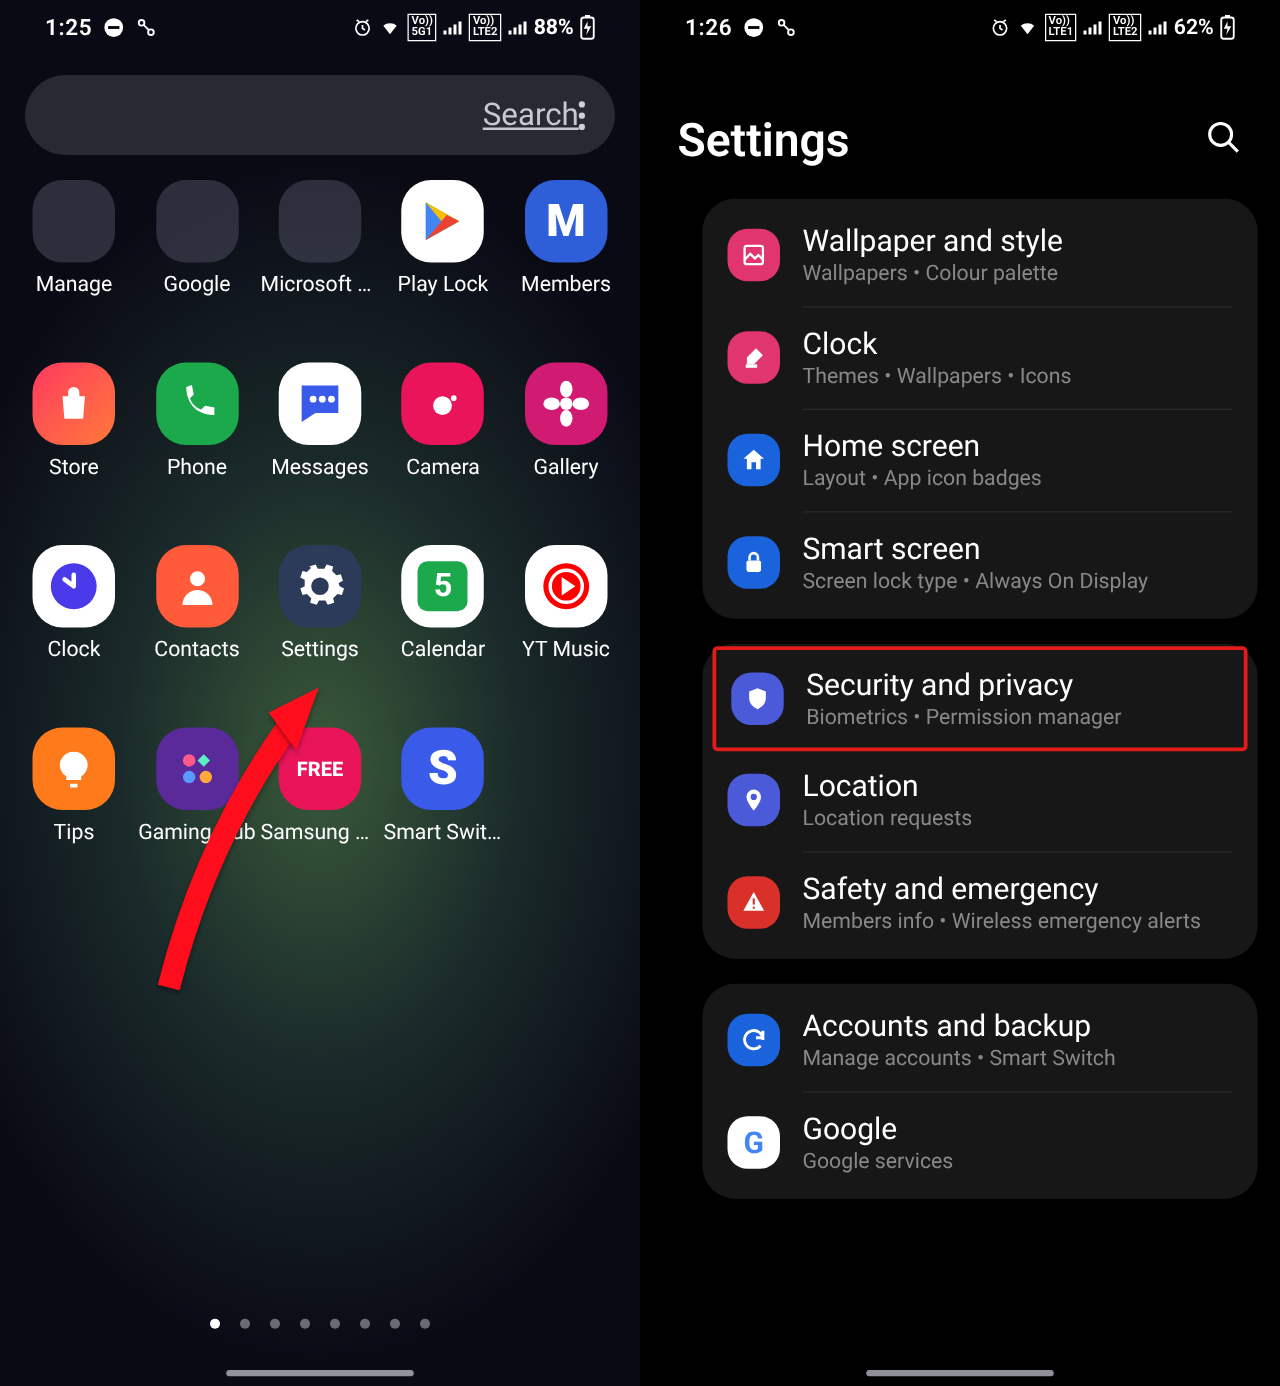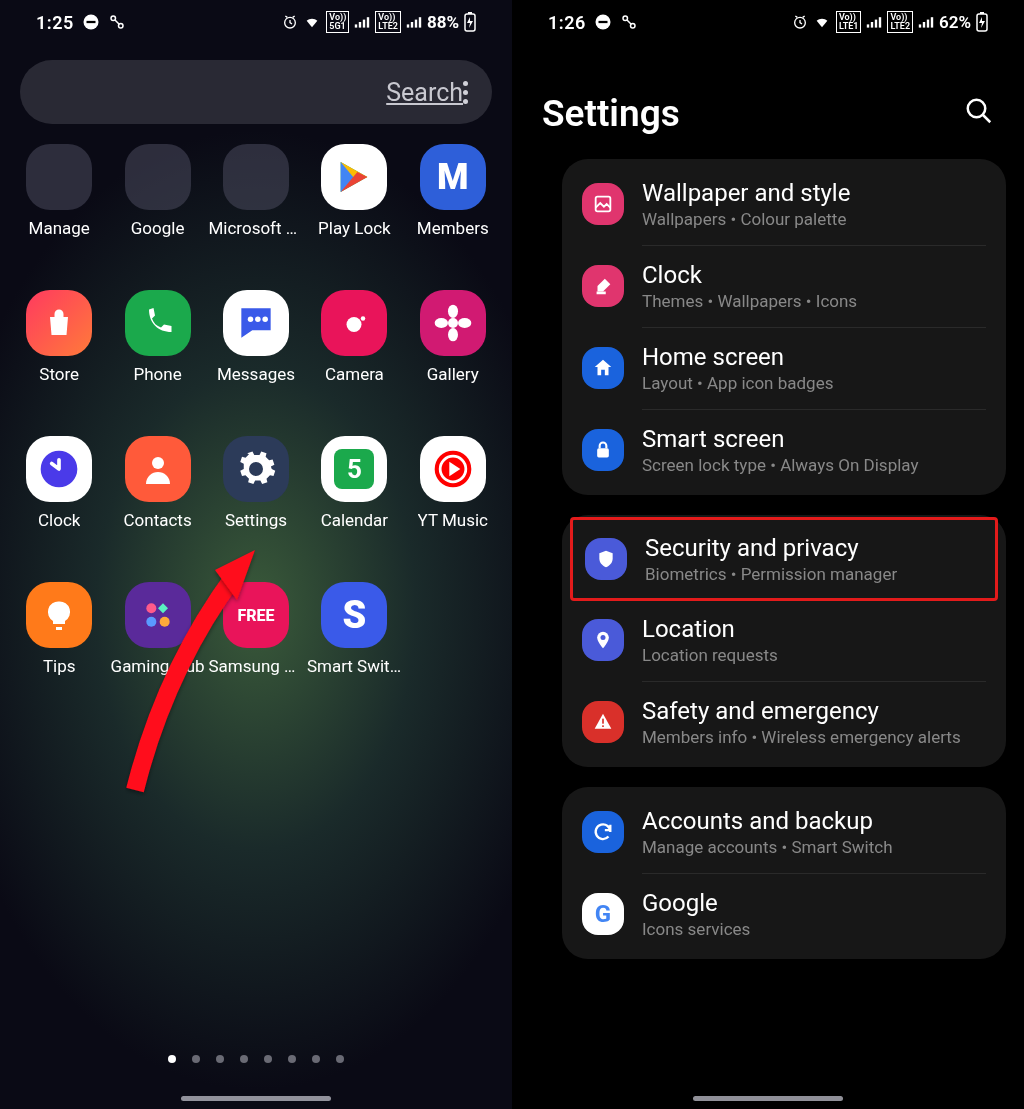--- a/index.html
+++ b/index.html
@@ -635,20 +635,20 @@
             <div class="row-title">Accounts and backup</div>
             <div class="row-sub">Manage accounts  •  Smart Switch</div>
           </div>
         </div>
         <div class="row">
           <div class="row-icon" style="background: rgb(255, 255, 255);">
             <span style="color:#4285f4;font-size:24px;font-weight:700">G</span>
           </div>
           <div class="row-text">
             <div class="row-title">Google</div>
-            <div class="row-sub">Icons services</div>
+            <div class="row-sub">Google services</div>
           </div>
         </div>
       </div>
     </div>
 
   <div class="nav-handle"></div>
 </div>
 
 </body></html>

